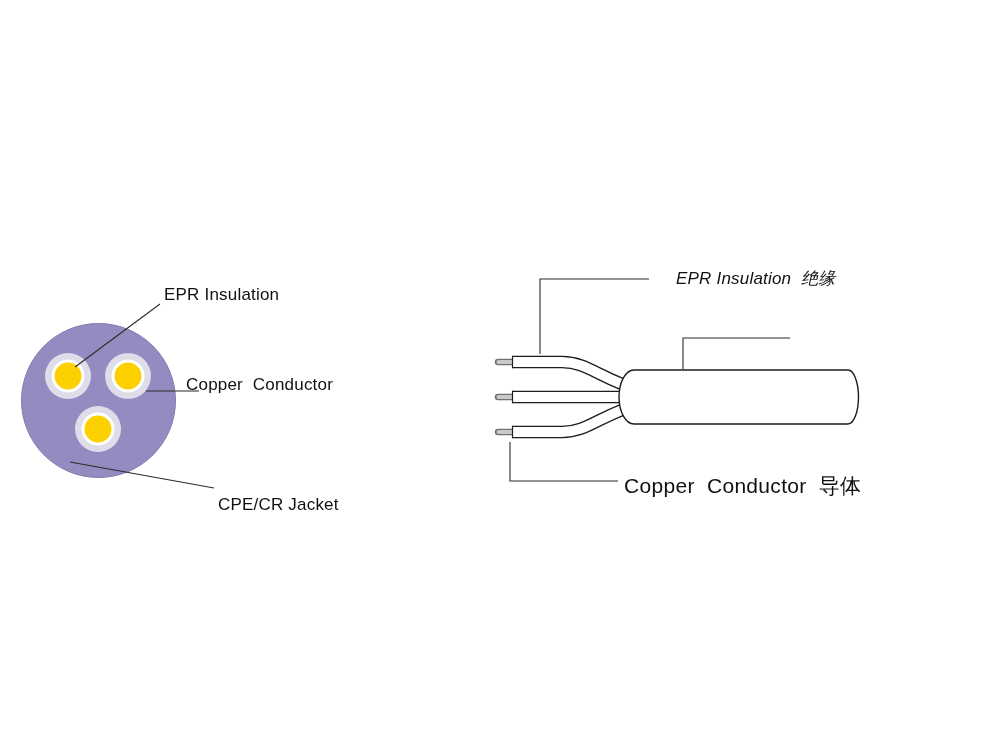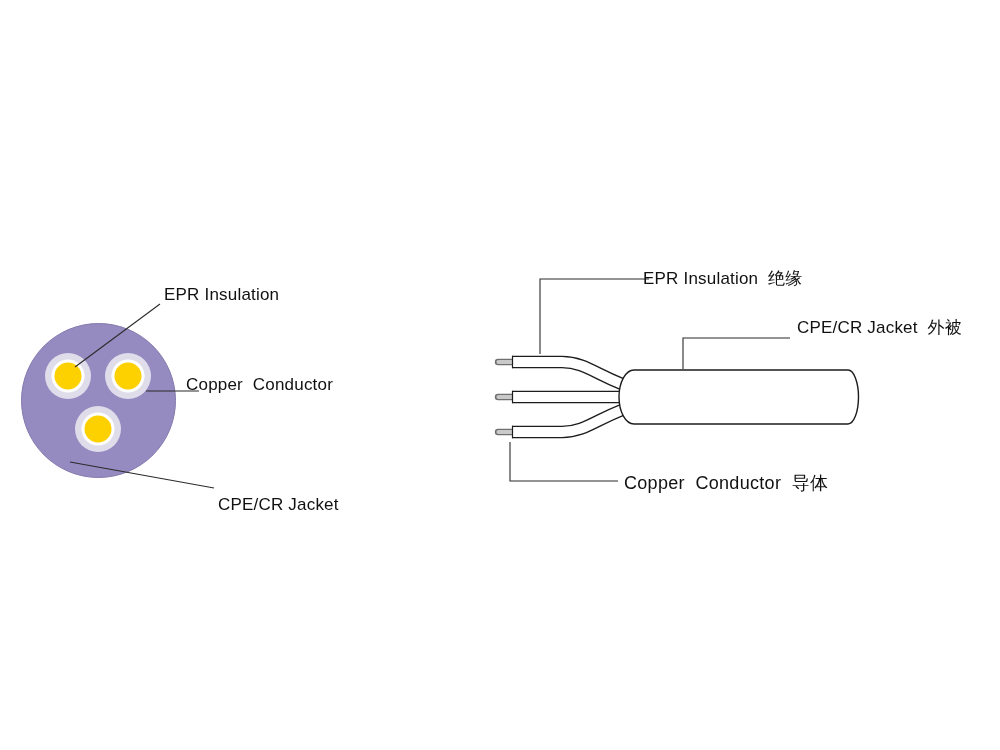--- a/index.html
+++ b/index.html
@@ -22,21 +22,21 @@
   }
   .label {
     position: absolute;
     font-size: 17px;
     color: var(--text-color, #111);
     white-space: pre;
     letter-spacing: 0.2px;
     line-height: 1.1;
   }
   .label-large {
-    font-size: 18px;
+    font-size: 21px;
     letter-spacing: 0.3px;
   }
 </style>
 </head>
 <body>
 
 <div class="canvas">
 
   <svg class="diagram-svg" width="1000" height="750" viewBox="0 0 1000 750">
 
@@ -106,19 +106,18 @@
       <polyline points="510,442 510,481 618,481" style="fill:none; stroke:var(--leader-line); stroke-width:1.1"></polyline>
     </g>
   </svg>
 
   <div class="label" style="left:164px; top:286px;">EPR Insulation</div>
 
   <div class="label" style="left:186px; top:376px;">Copper  Conductor</div>
 
   <div class="label" style="left:218px; top:496px;">CPE/CR Jacket</div>
 
-  <div class="label" style="left:643px; top:270px;">EPR Insulation  绝缘</div>
+  <div class="label" style="left:676px; top:270px;font-style:italic;">EPR Insulation  绝缘</div>
 
-  <div class="label" style="left:797px; top:319px;">CPE/CR Jacket  外被</div>
 
   <div class="label label-large" style="left:624px; top:474px;">Copper  Conductor  导体</div>
 
 </div>
 
 </body></html>

